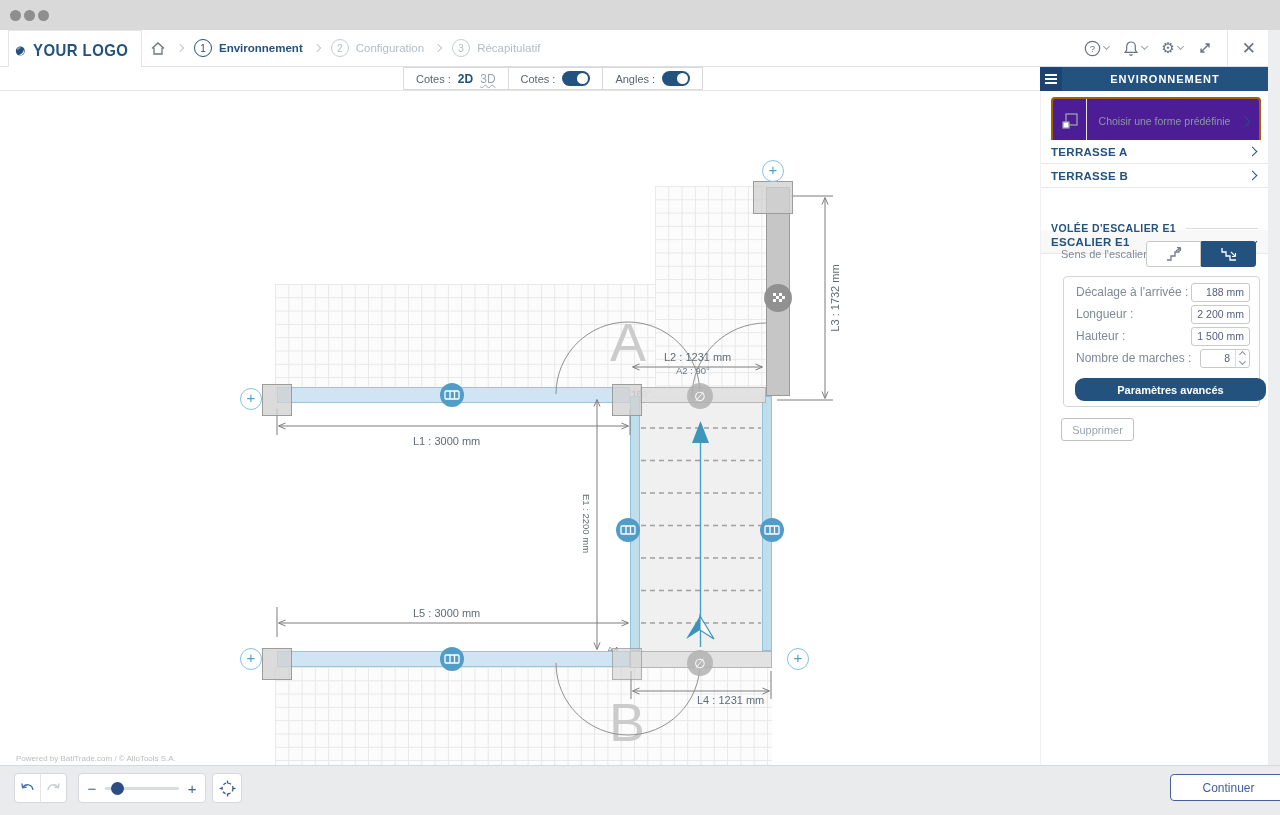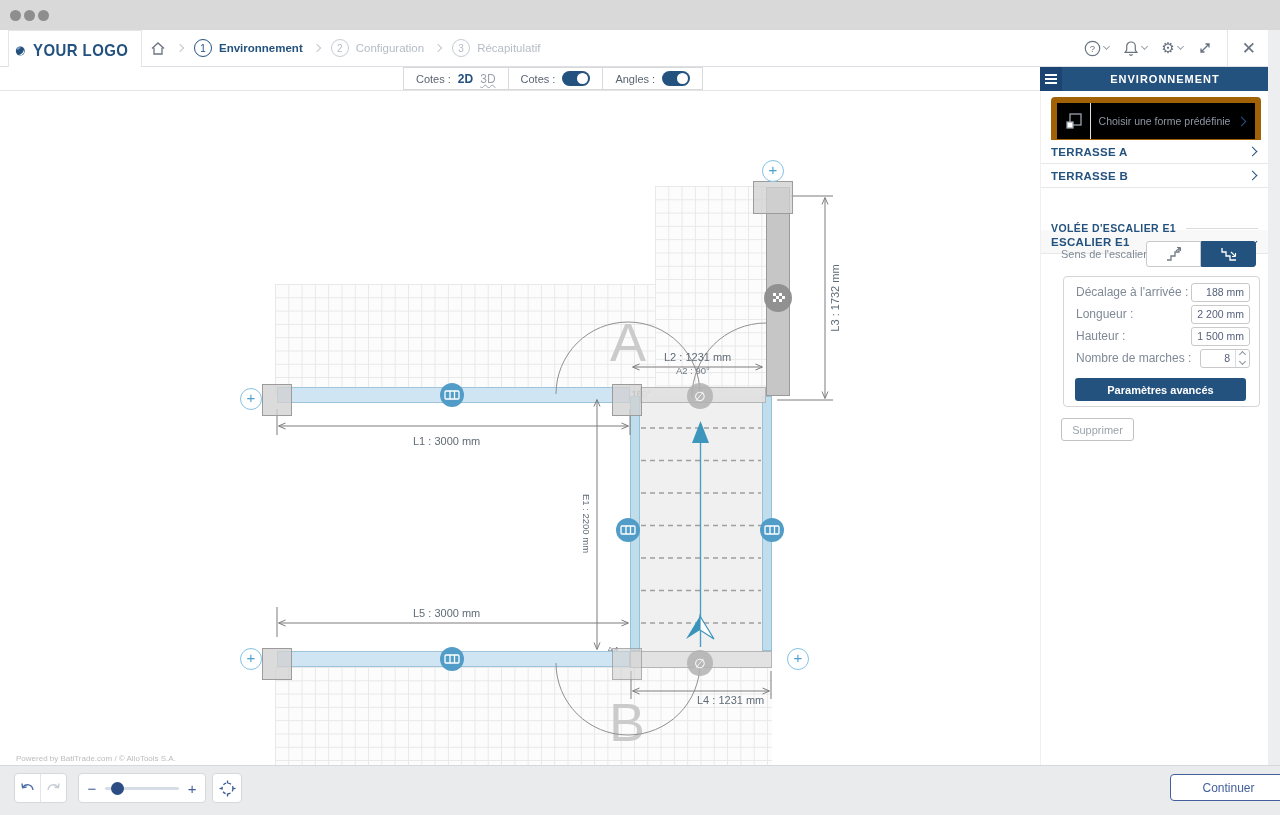--- a/index.html
+++ b/index.html
@@ -59,42 +59,42 @@
   .plus-btn { position:absolute; width:22px; height:22px; border-radius:50%; background:#fff; border:1.5px solid #85c2e3; color:#4da0cf; font-size:15px; line-height:18px; text-align:center; z-index:5; }
   .big-letter { position:absolute; color:#cbcbcb; font-size:54px; z-index:1; text-align:center; }
   .dim-label { position:absolute; color:#5f6b76; font-size:11px; white-space:nowrap; z-index:3; }
   .angle-label { position:absolute; color:#6b7680; font-size:9.5px; white-space:nowrap; z-index:3; }
   .overlay { position:absolute; left:0; top:0; z-index:3; pointer-events:none; }
   .canvas-footer { position:absolute; left:16px; top:663px; font-size:8px; color:#bcbcbc; z-index:6; }
 
   
   .sidebar { position:absolute; left:1040px; top:91px; width:228px; height:674px; background:#fff; border-left:1px solid #f0f0f0; }
   .gutter { position:absolute; left:1268px; top:30px; width:12px; height:735px; background:#eceef0; }
-  .shape-btn { position:absolute; left:10px; top:6px; width:210px; height:48px; border:6px solid #a16207; border-radius:4px; display:flex; align-items:center; background:#000000; }
+  .shape-btn { position:absolute; left:10px; top:6px; width:210px; height:48px; border:2px solid #a16207; border-radius:4px; display:flex; align-items:center; background:#4c1d95; }
   .shape-icon-cell { width:34px; height:100%; border-right:1px solid #e2e2e2; display:flex; align-items:center; justify-content:center; }
   .shape-label { flex:1; text-align:center; font-size:10.5px; color:#8d97a3; }
   .chev-r { width:7px; height:7px; border-right:1.8px solid #24527f; border-top:1.8px solid #24527f; transform:rotate(45deg); }
   .chev-d { width:7px; height:7px; border-right:1.8px solid #24527f; border-top:1.8px solid #24527f; transform:rotate(135deg); }
   .acc-row { position:absolute; left:0; width:228px; height:24px; border-bottom:1px solid #e8e8e8; display:flex; align-items:center; justify-content:space-between; padding:0 13px 0 10px; background:#fff; }
   .acc-label { font-size:11.5px; font-weight:bold; color:#24527f; letter-spacing:.3px; }
   .panel-heading { position:absolute; left:10px; top:131px; font-size:10.5px; font-weight:bold; color:#24527f; letter-spacing:.4px; }
   .panel-hline { position:absolute; left:145px; right:10px; top:137px; height:1px; background:#dcdcdc; }
   .sens-label { position:absolute; left:20px; top:157px; font-size:11px; color:#7f8a96; }
   .seg { position:absolute; top:150px; height:26px; width:55px; display:flex; align-items:center; justify-content:center; border:1px solid #c9c9c9; background:#fff; }
   .seg.sel { background:#24527f; border-color:#24527f; }
   .fieldset { position:absolute; left:22px; top:185px; width:197px; height:131px; border:1px solid #d5d5d5; border-radius:4px; }
   .frow { position:absolute; left:12px; right:9px; height:20px; display:flex; align-items:center; justify-content:space-between; }
   .flabel { font-size:12px; color:#7f8a96; }
   .finput { width:59px; height:19px; border:1px solid #c9c9c9; border-radius:3px; font-size:10.5px; color:#55607a; text-align:right; padding-right:5px; font-family:"Liberation Sans",sans-serif; background:#fff; }
   .num-box { width:50px; height:19px; border:1px solid #c9c9c9; border-radius:3px; display:flex; align-items:center; background:#fff; }
   .num-val { flex:1; text-align:right; font-size:10.5px; color:#55607a; padding-right:5px; }
   .num-spin { width:14px; height:100%; border-left:1px solid #dcdcdc; display:flex; flex-direction:column; align-items:center; justify-content:center; gap:2px; }
   .spin-up { width:5px; height:5px; border-left:1.3px solid #8a94a0; border-top:1.3px solid #8a94a0; transform:rotate(45deg); margin-top:2px;}
   .spin-dn { width:5px; height:5px; border-left:1.3px solid #8a94a0; border-top:1.3px solid #8a94a0; transform:rotate(225deg); margin-bottom:2px;}
-  .adv-btn { position:absolute; left:11px; top:101px; width:171px; height:23px; background:#24527f; color:#fff; border:none; border-radius:3px; font-size:11px; font-weight:600; font-family:"Liberation Sans",sans-serif; }
+  .adv-btn { position:absolute; left:11px; top:101px; width:191px; height:23px; background:#24527f; color:#fff; border:none; border-radius:9px; font-size:11px; font-weight:600; font-family:"Liberation Sans",sans-serif; }
   .del-btn { position:absolute; left:20px; top:327px; width:73px; height:23px; background:#fff; color:#9aa4ae; border:1px solid #c2c2c2; border-radius:3px; font-size:11px; font-family:"Liberation Sans",sans-serif; }
 
   
   .bottombar { position:absolute; left:0; top:765px; width:1280px; height:50px; background:#e9ebed; border-top:1px solid #d6d9dc; }
   .bb-group { position:absolute; top:7px; background:#fff; border:1px solid #d5d8dc; border-radius:4px; display:flex; align-items:center; }
   .undo-cell { width:26px; height:28px; display:flex; align-items:center; justify-content:center; }
   .zoom-minus,.zoom-plus { color:#44609c; font-size:15px; width:26px; text-align:center; }
   .zoom-track { width:76px; height:3px; background:#d7dde6; border-radius:2px; position:relative; }
   .zoom-knob { position:absolute; left:6px; top:-5px; width:13px; height:13px; border-radius:50%; background:#2c4c84; }
   .continue-btn { position:absolute; left:1170px; top:8px; width:117px; height:27px; background:#fff; border:1px solid #44609c; border-radius:4px; color:#44609c; font-size:12px; font-family:"Liberation Sans",sans-serif; }

